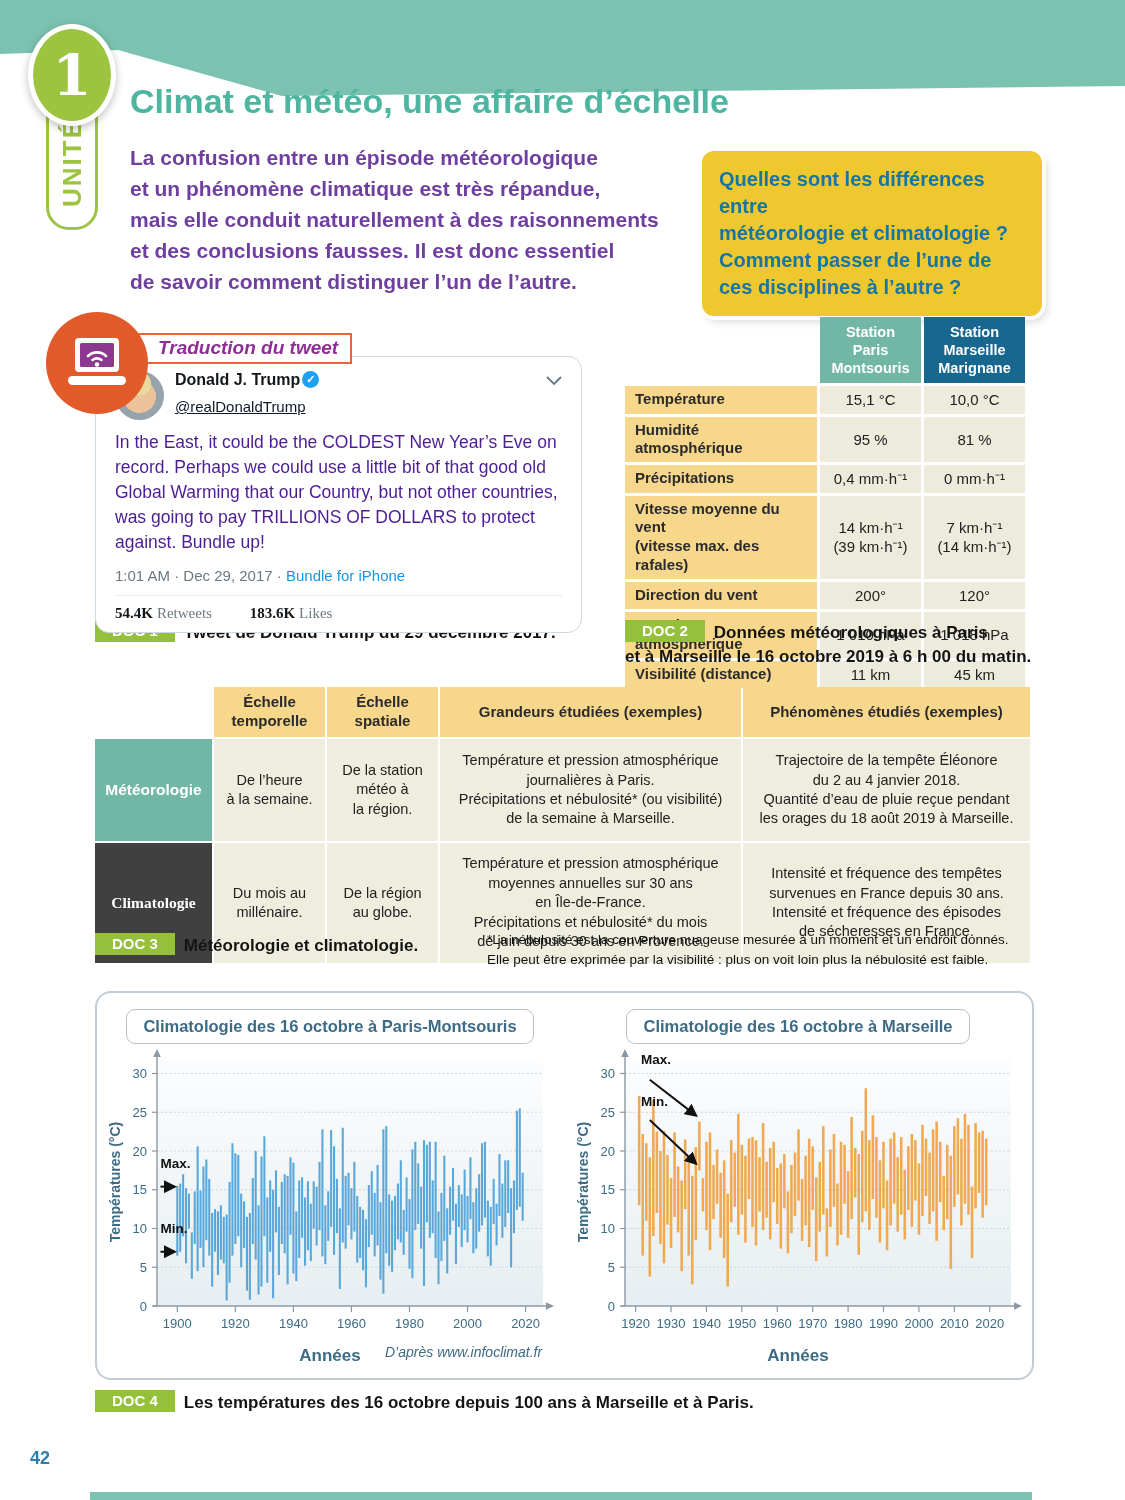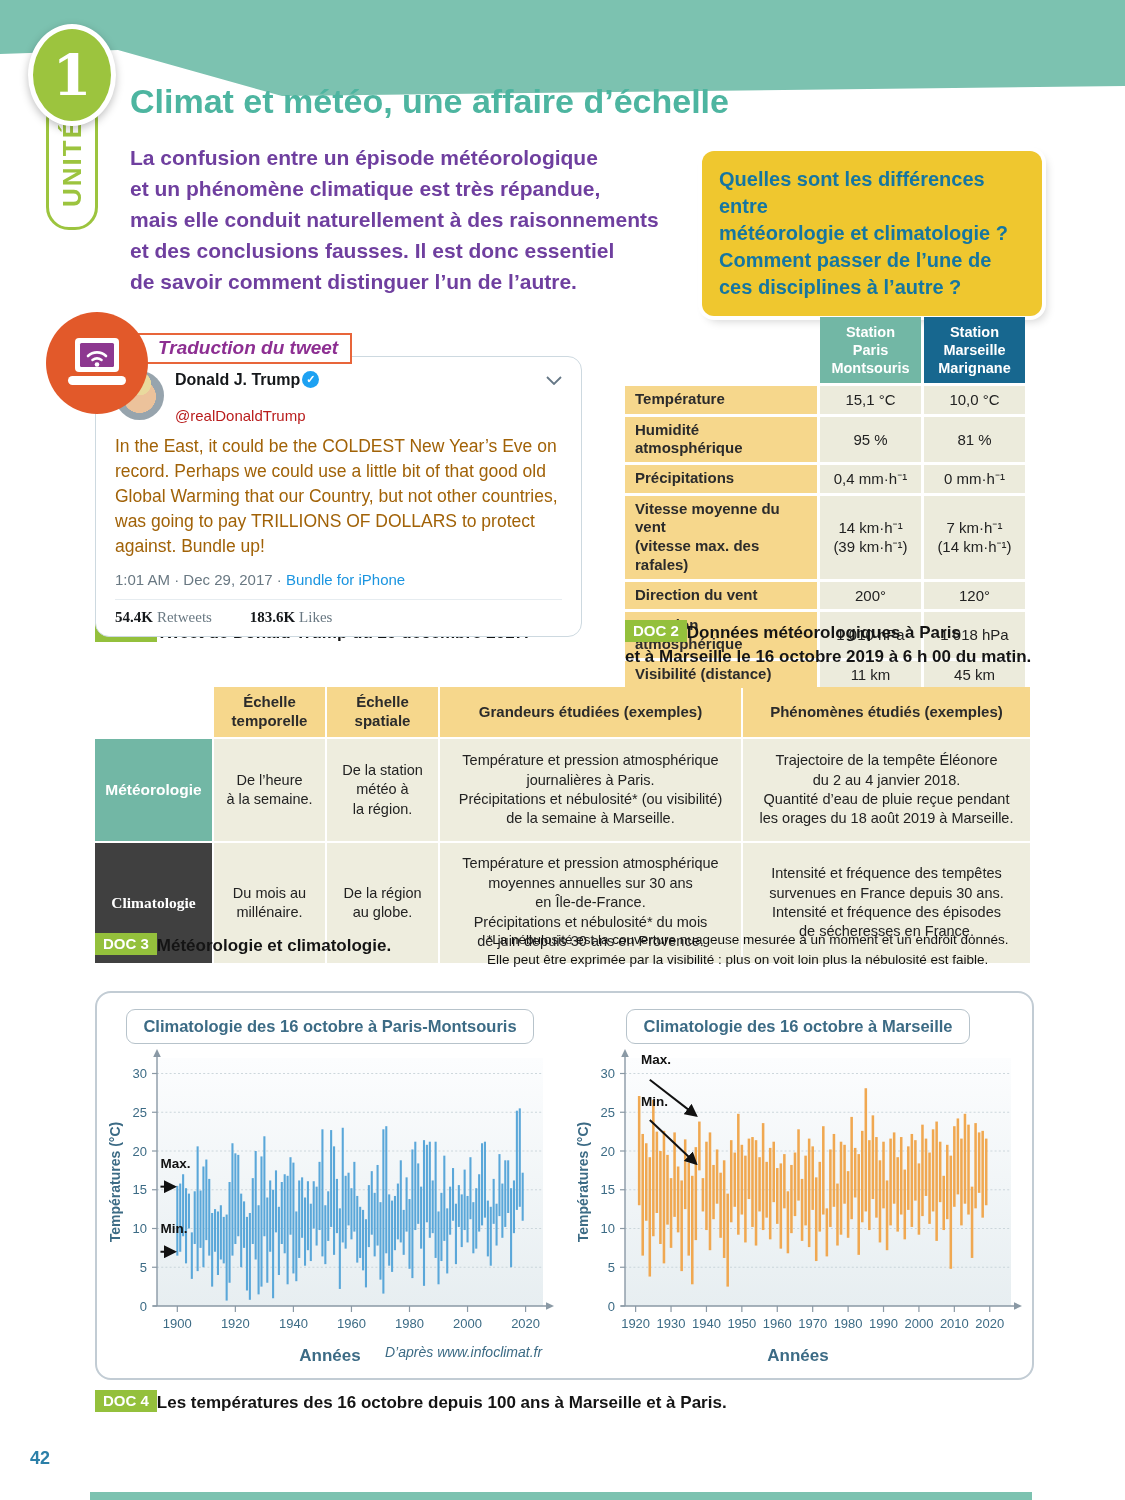--- a/index.html
+++ b/index.html
@@ -32,33 +32,33 @@
         padding:2px 12px 3px 52px;font-size:19px;font-weight:bold;font-style:italic;color:#8d2f92;}
   #tweet-card{position:absolute;left:95px;top:356px;width:447px;background:#fff;border:1.5px solid #cdd9e0;
         border-radius:14px;padding:14px 19px 10px;z-index:4;}
   .tw-head{display:flex;align-items:flex-start;}
   .tw-avatar{width:49px;height:49px;border-radius:50%;flex:0 0 49px;margin-right:11px;
         background:radial-gradient(circle at 50% 26%,#e9d99d 0 26%,rgba(0,0,0,0) 27%),
                    radial-gradient(circle at 50% 52%,#ecc29b 0 46%,#97a4ad 47%);}
   .tw-name{font-size:16px;font-weight:bold;color:#14171a;display:flex;align-items:flex-start;gap:2px;}
   .tw-badge{width:17px;height:17px;border-radius:50%;background:#1da1f2;color:#fff;font-size:11px;
         display:inline-flex;align-items:center;justify-content:center;}
-  .tw-handle{font-size:15px;color:#b91c1c;margin-top:18px;}
+  .tw-handle{font-size:15px;color:#0f172a;margin-top:9px;text-decoration:underline;}
   .tw-caret{margin-left:auto;color:#657786;}
-  .tw-body{font-size:17.5px;color:#a16207;line-height:25px;margin-top:10px;}
+  .tw-body{font-size:17.5px;color:#4c1d95;line-height:25px;margin-top:10px;}
   .tw-meta{font-size:15px;color:#697882;margin-top:12px;}
   .tw-link{color:#1b95e0;cursor:pointer;}
   .tw-div{border:none;border-top:1px solid #e6ecf0;margin:11px 0 9px;}
   .tw-stats{font-size:15px;color:#697882;font-family:Liberation Serif, serif;}
   .tw-stats b{color:#14171a;margin-right:4px;}
   .tw-stats .gap{display:inline-block;width:34px;}
 
   
   .doc-badge{display:inline-block;background:#94c03c;color:#fff;font-weight:bold;font-size:15px;
-        padding:2px 8px 3px;vertical-align:2px;}
+        padding:2px 17px 3px;margin-right:9px;vertical-align:2px;}
   .doc-caption{font-size:17px;font-weight:bold;color:#141414;line-height:24px;}
   #doc1-caption{position:absolute;left:95px;top:620px;width:520px;}
   #doc2-caption{position:absolute;left:625px;top:620px;width:410px;}
   #doc3-caption{position:absolute;left:95px;top:933px;width:380px;}
   #doc4-caption{position:absolute;left:95px;top:1390px;width:800px;}
   #doc3-footnote{position:absolute;left:487px;top:930px;width:545px;font-size:13.5px;line-height:1.45;color:#111;}
 
   
   #doc2-table{position:absolute;left:625px;top:317px;width:400px;display:grid;
         grid-template-columns:192px 101px 101px;gap:3px;}

